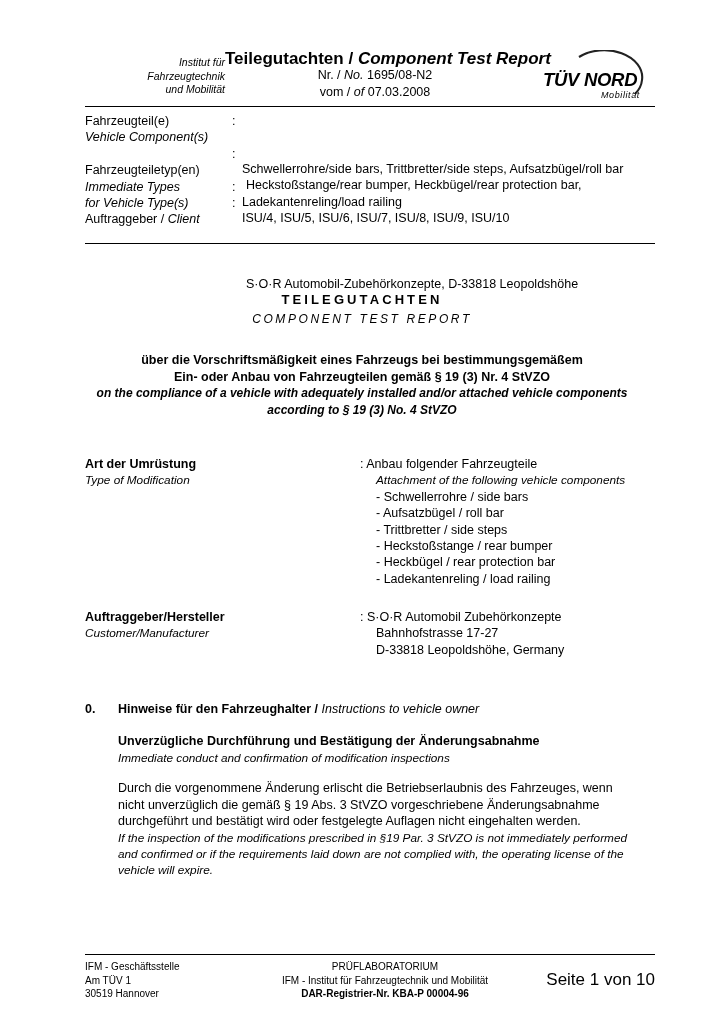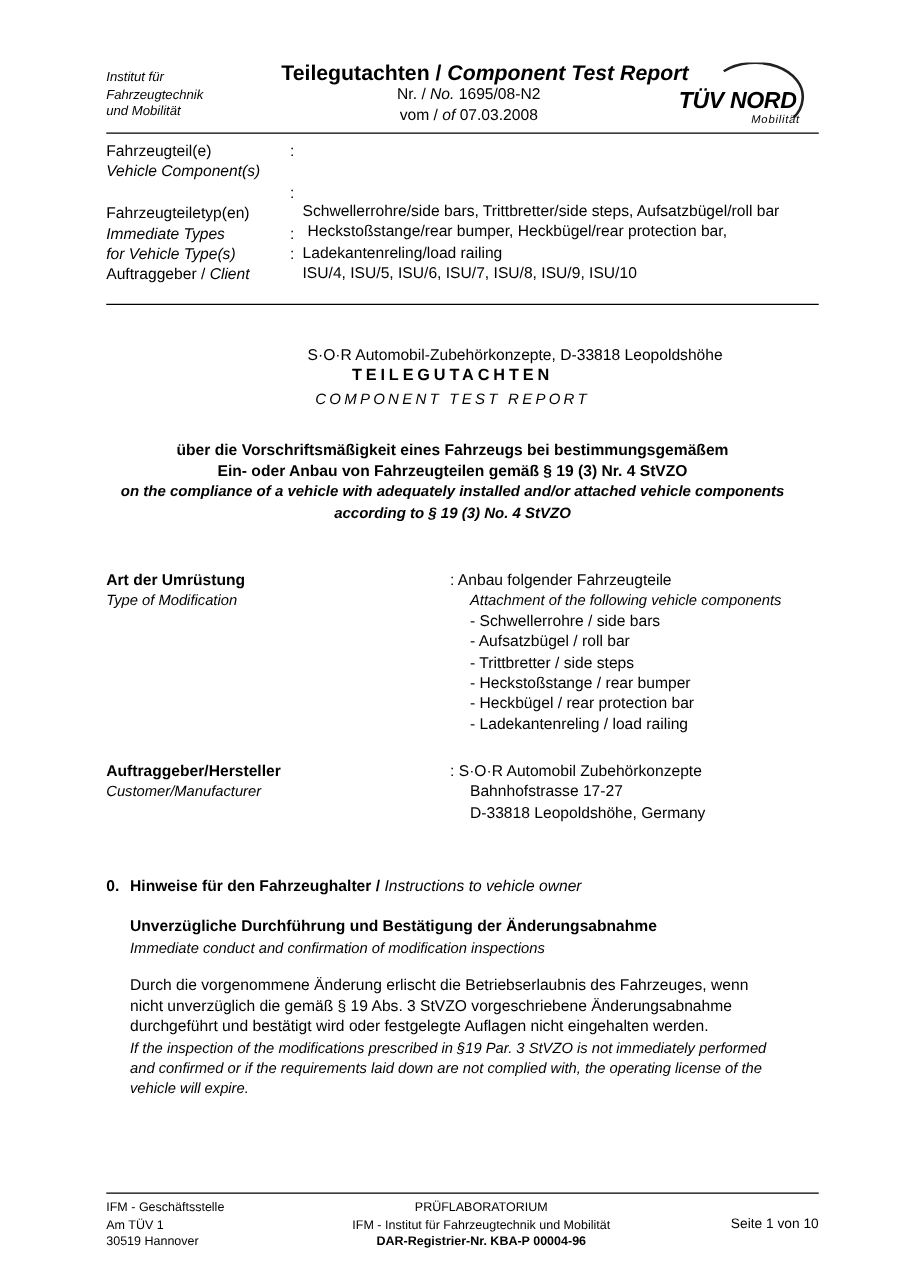--- a/index.html
+++ b/index.html
@@ -38,21 +38,21 @@
     left: 85px;
     top: 50px;
     width: 570px;
     height: 52px;
   }
   .institute {
     position: absolute;
     left: 0;
     top: 6px;
     width: 140px;
-    text-align: left;
+    text-align: right;
     font-style: italic;
     font-size: 10.5px;
     line-height: 13.5px;
   }
   .title-center {
     position: absolute;
     left: 140px;
     top: 0;
     width: 300px;
     text-align: center;
@@ -214,21 +214,21 @@
   }
   .num-sec .num {
     position: absolute;
     left: 0;
     top: 0;
     font-weight: bold;
     line-height: 16.4px;
   }
   .num-sec .num-body {
     position: absolute;
-    left: 19px;
+    left: 33px;
     top: 0;
     width: 537px;
   }
   .num-heading {
     line-height: 16.4px;
     white-space: nowrap;
   }
   .num-heading .de { font-weight: bold; }
   .num-heading .sep { font-weight: bold; }
   .num-heading .en { font-style: italic; }
@@ -282,21 +282,21 @@
     text-align: center;
     line-height: 13.6px;
   }
   .f-center .strong { font-weight: bold; }
   .f-right {
     position: absolute;
     right: 0;
     top: 13px;
     width: 130px;
     text-align: right;
-    font-size: 11px;
+    font-size: 17px;
     line-height: 13.6px;
   }
 </style>
 </head>
 <body>
 
 <div class="page">
 
   <div class="masthead">
 

